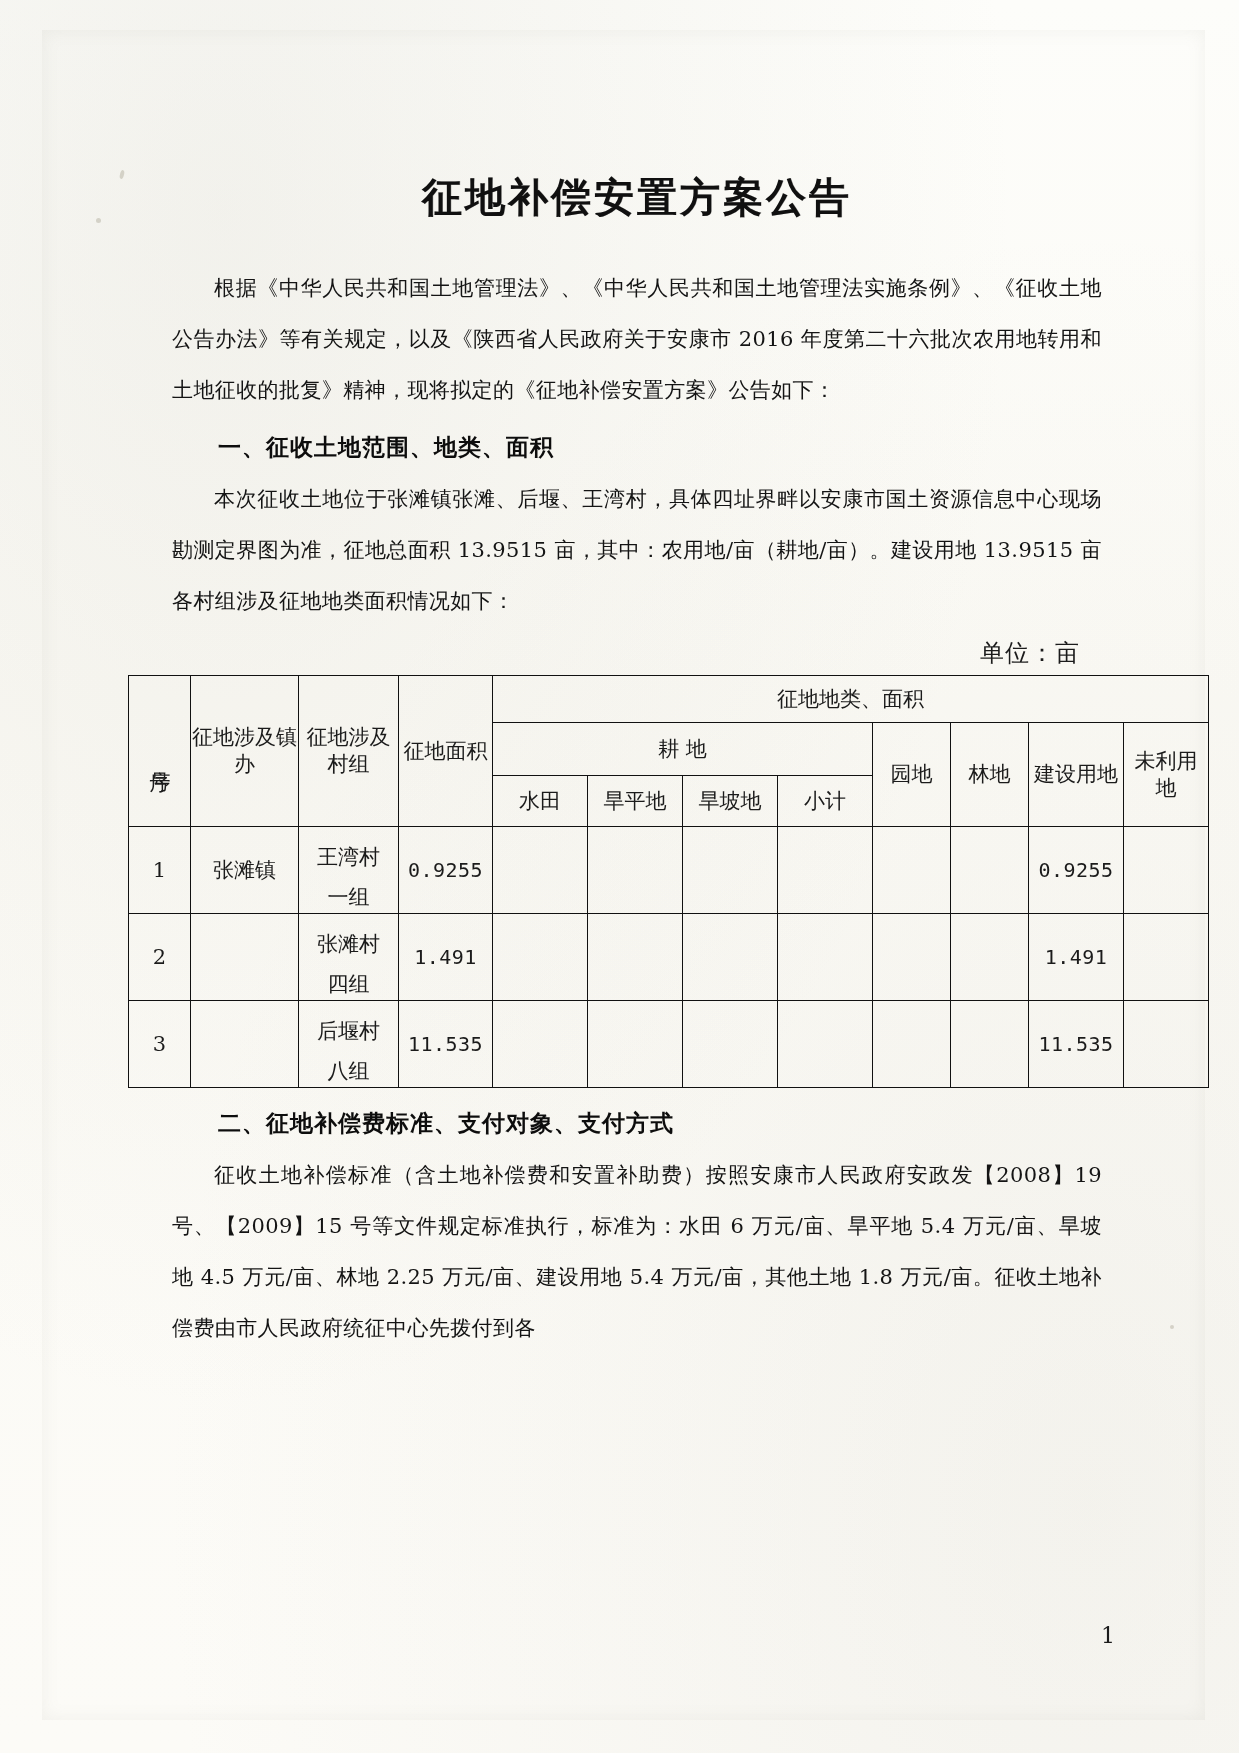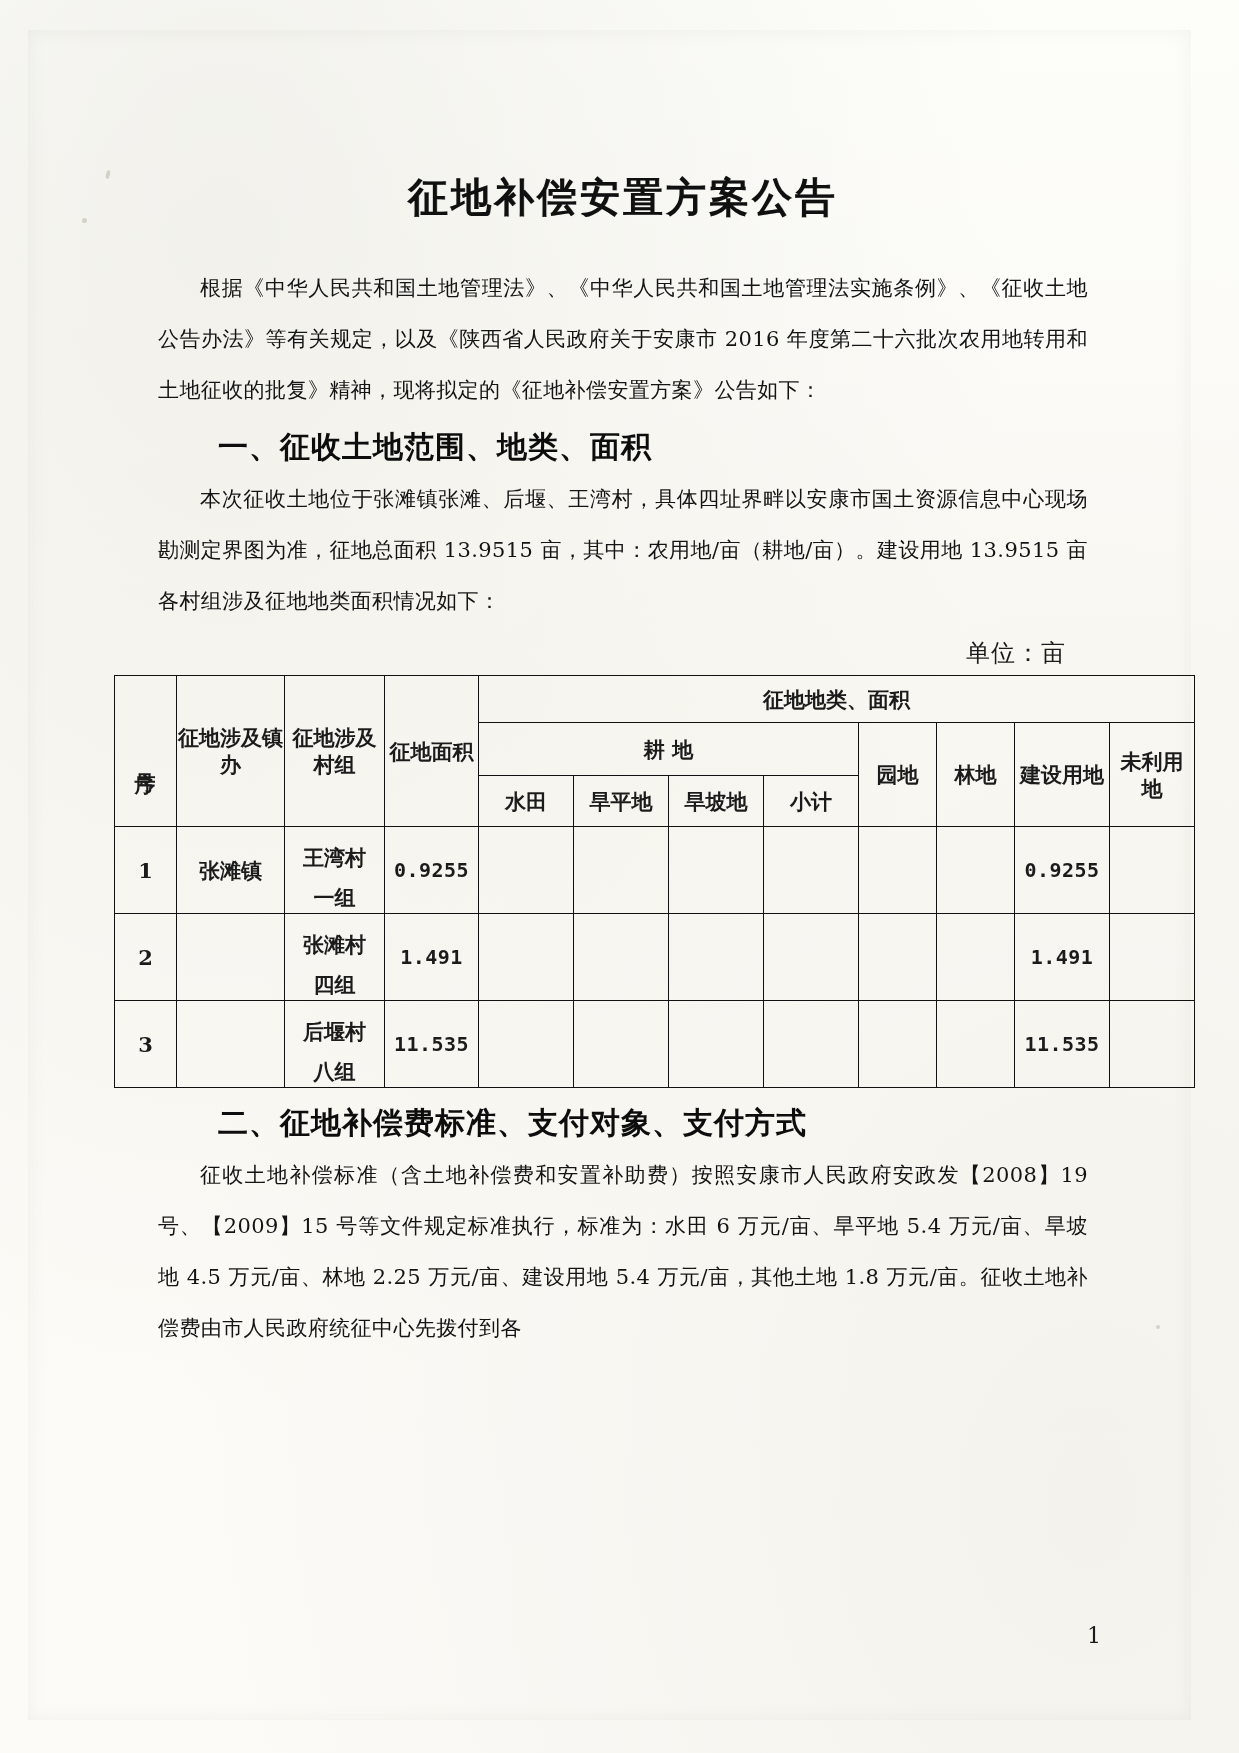--- a/index.html
+++ b/index.html
@@ -19,21 +19,21 @@
     position: absolute;
     inset: 0;
     background: #fdfcf8;
     background-image:
       radial-gradient(ellipse at 18% 12%, rgba(200,198,186,0.20) 0%, rgba(255,255,255,0) 55%),
       radial-gradient(ellipse at 88% 86%, rgba(205,203,192,0.18) 0%, rgba(255,255,255,0) 60%),
       linear-gradient(180deg, #fdfdfa 0%, #fbfaf5 40%, #fcfbf7 100%);
   }
   .sheet {
     position: absolute;
-    left: 28px;
+    left: 42px;
     top: 30px;
     width: 1163px;
     height: 1690px;
     box-shadow: 0 0 18px rgba(120,118,108,0.09) inset;
   }
   .content {
     position: absolute;
     left: 130px;
     top: 120px;
     width: 930px;
@@ -51,21 +51,21 @@
   p.body-text {
     font-size: 21px;
     line-height: 51px;
     text-indent: 2em;
     margin: 0 0 2px 0;
     letter-spacing: 0.4px;
     text-align: justify;
     color: #141414;
   }
   h2.section-heading {
-    font-size: 30px;
+    font-size: 23px;
     font-weight: bold;
     font-family: "DejaVu Sans", "Liberation Sans", sans-serif;
     text-indent: 2em;
     margin: 6px 0 2px 0;
     letter-spacing: 1px;
     line-height: 50px;
     color: #0d0d0d;
   }
   .unit-line {
     text-align: right;
@@ -77,21 +77,21 @@
     border-collapse: collapse;
     width: 1010px;
     margin: 0 0 10px -44px;
     table-layout: fixed;
   }
   table.land-table td, table.land-table th {
     border: 1.6px solid #111;
     text-align: center;
     vertical-align: middle;
     font-size: 21px;
-    font-weight: bold;
+    font-weight: normal;
     padding: 3px 1px;
     line-height: 27px;
     font-family: "DejaVu Serif", "Liberation Serif", serif;
   }
   table.land-table .num-cell {
     font-family: "DejaVu Sans Mono", "Liberation Mono", monospace;
     font-size: 20px;
     letter-spacing: 0.5px;
   }
   .r1 td { height: 40px; }

